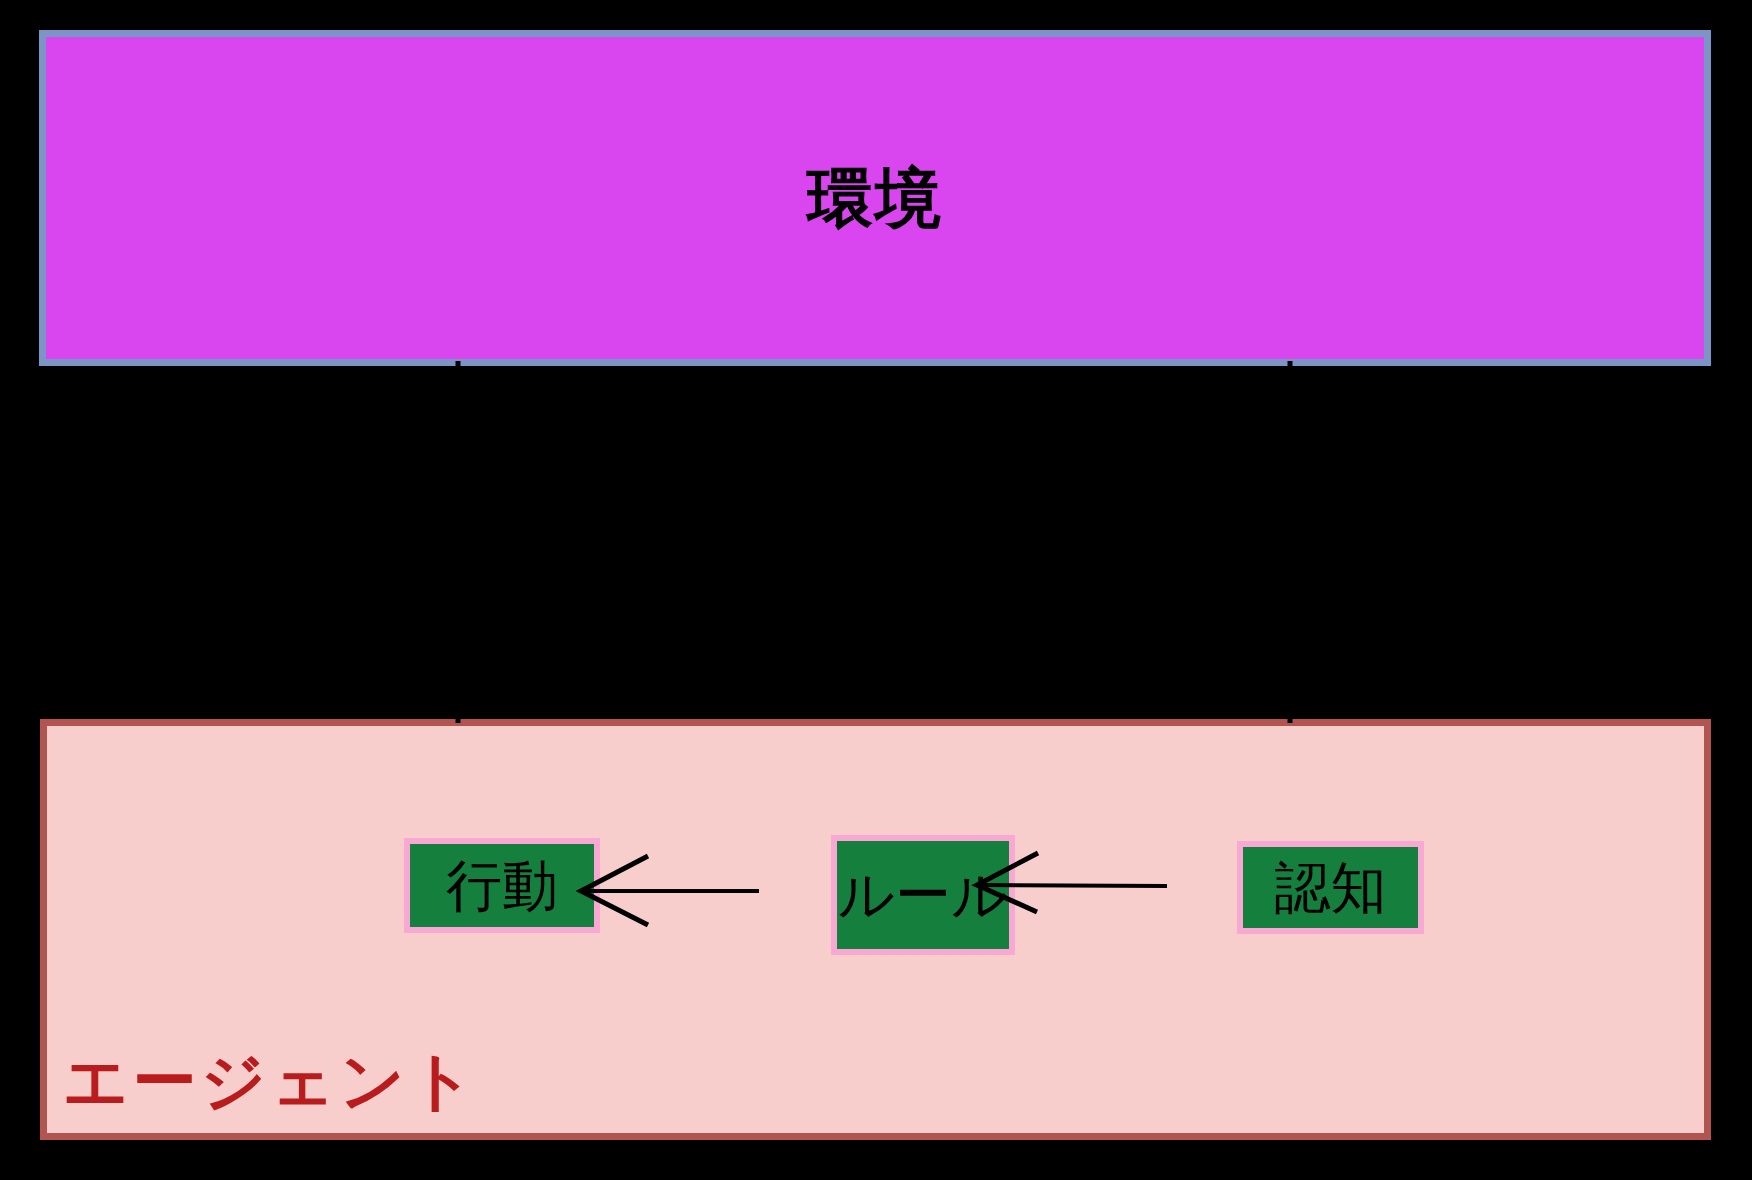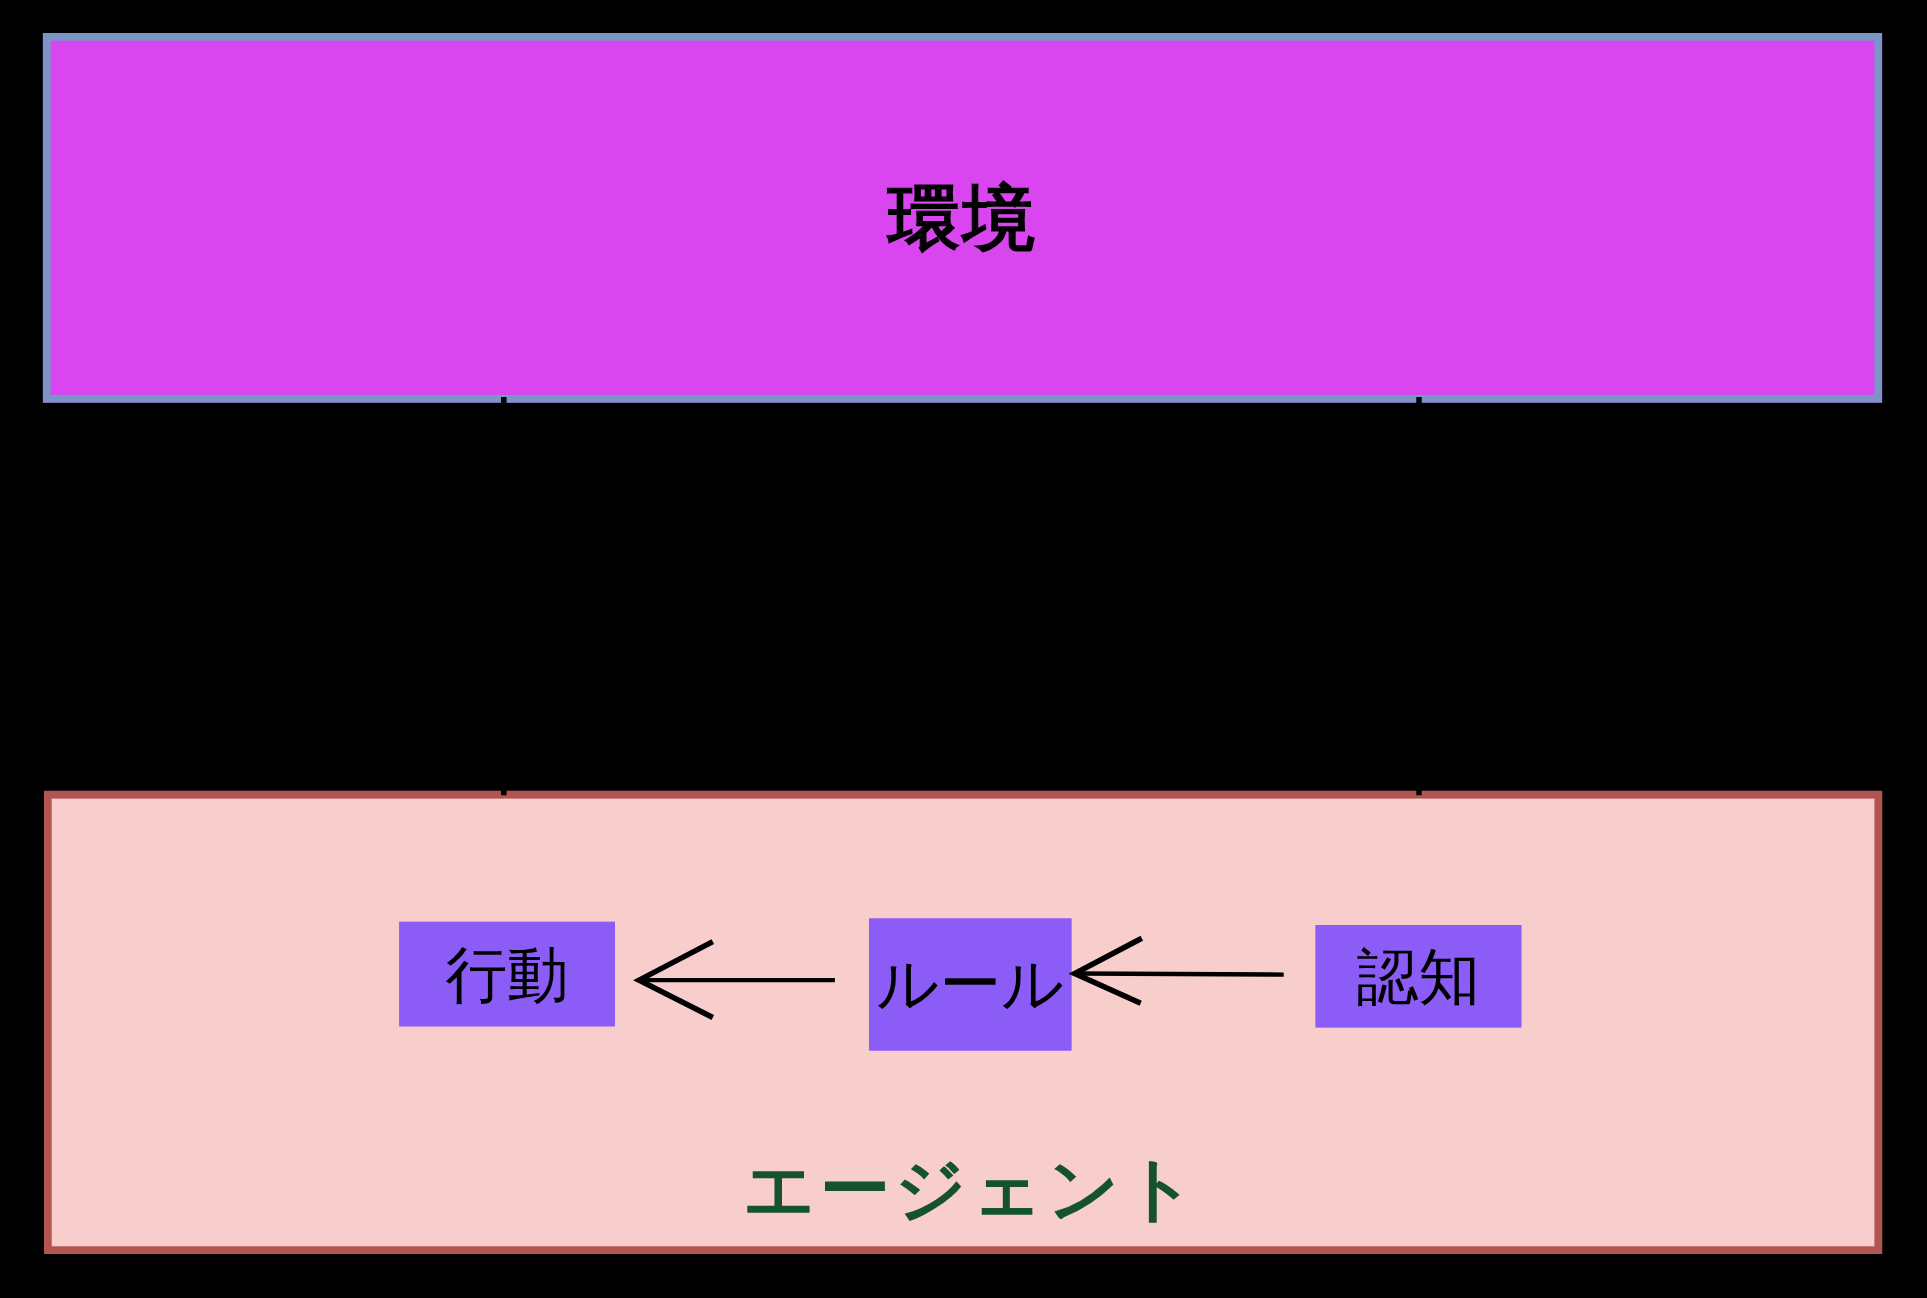--- a/index.html
+++ b/index.html
@@ -45,46 +45,46 @@
     height: 421px;
     box-sizing: border-box;
     background: #f7cecc;
     border: 7px solid #b25450;
   }
   .agent-label {
     position: absolute;
     left: 16px;
     right: 0;
     bottom: 20px;
-    text-align: center;
     font-size: 64px;
     font-weight: 700;
-    color: #14532d;
+    color: #b91c1c;
     letter-spacing: 4px;
     line-height: 1;
   }
   .node {
     position: absolute;
     box-sizing: border-box;
-    background: #8b5cf6;
-    border: 6px solid #8b5cf6;
+    background: #15803d;
+    border: 6px solid #f9a8d4;
     display: flex;
     align-items: center;
     justify-content: center;
+    margin-left: 41px;
   }
   .node-label {
     font-size: 56px;
     font-weight: 400;
     color: #000000;
     line-height: 1;
     white-space: nowrap;
   }
   .node-action    { left: 363px;  top: 838px; width: 196px; height: 95px; }
   .node-rule      { left: 790px;  top: 835px; width: 184px; height: 120px; }
-  .node-cognition { left: 1196px; top: 841px; width: 187px; height: 93px; }
+  .node-cognition { left: 1196px; top: 841px; width: 187px; height: 93px; font-family: Liberation Serif, serif; }
   .edge-layer {
     position: absolute;
     left: 0;
     top: 0;
     width: 1752px;
     height: 1180px;
     pointer-events: none;
   }
 </style>
 </head>

